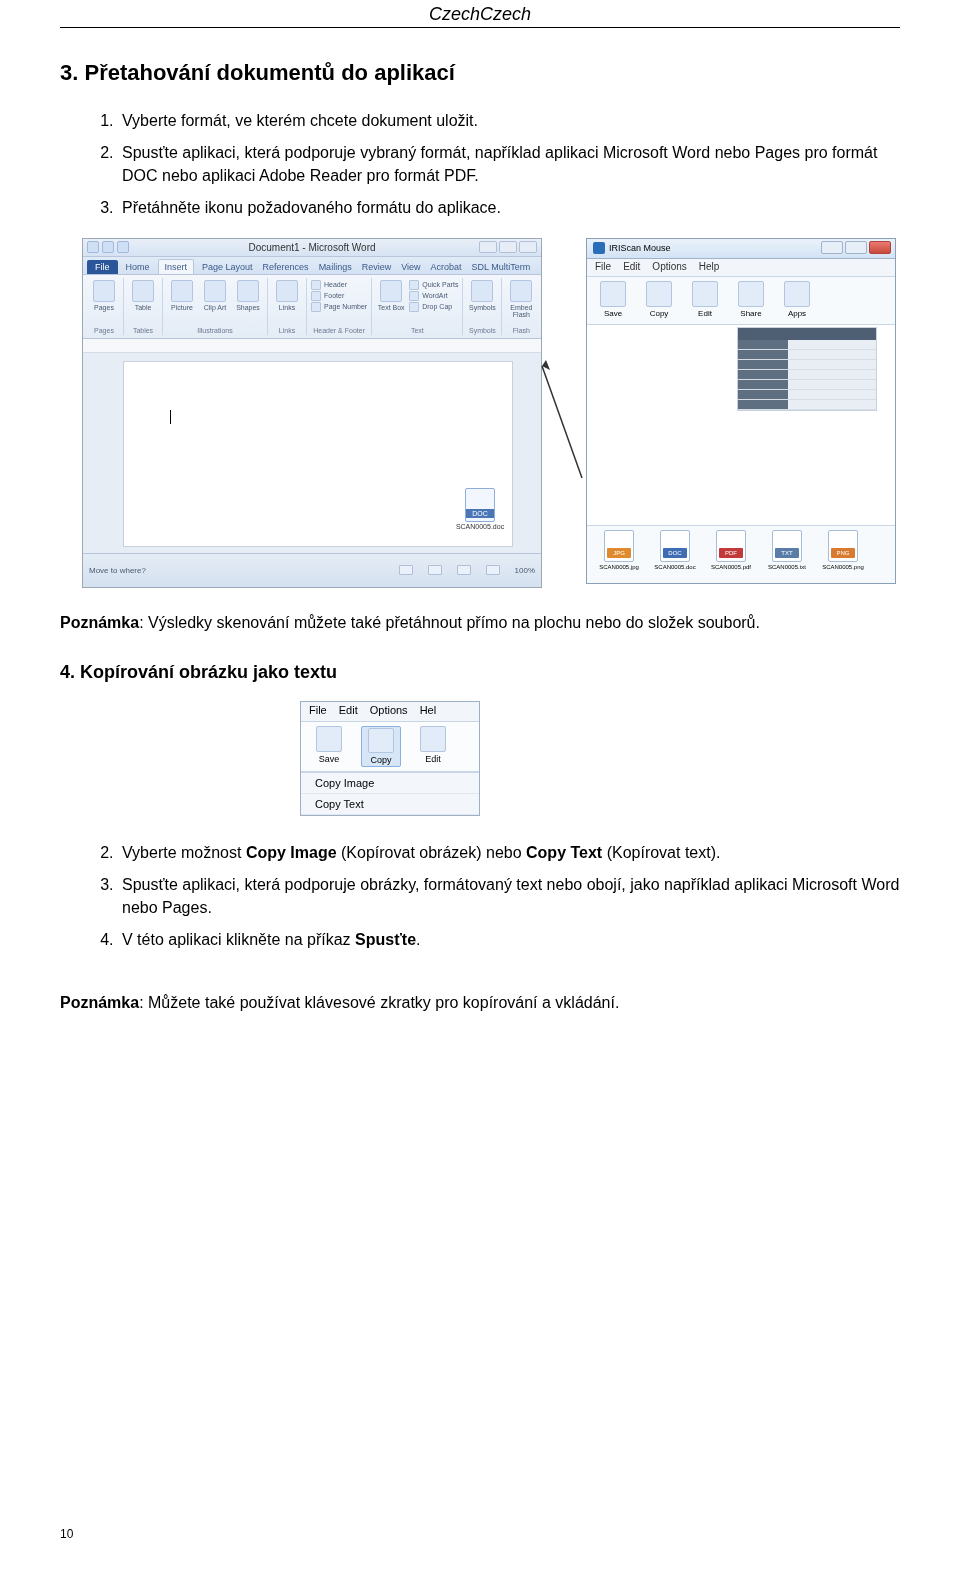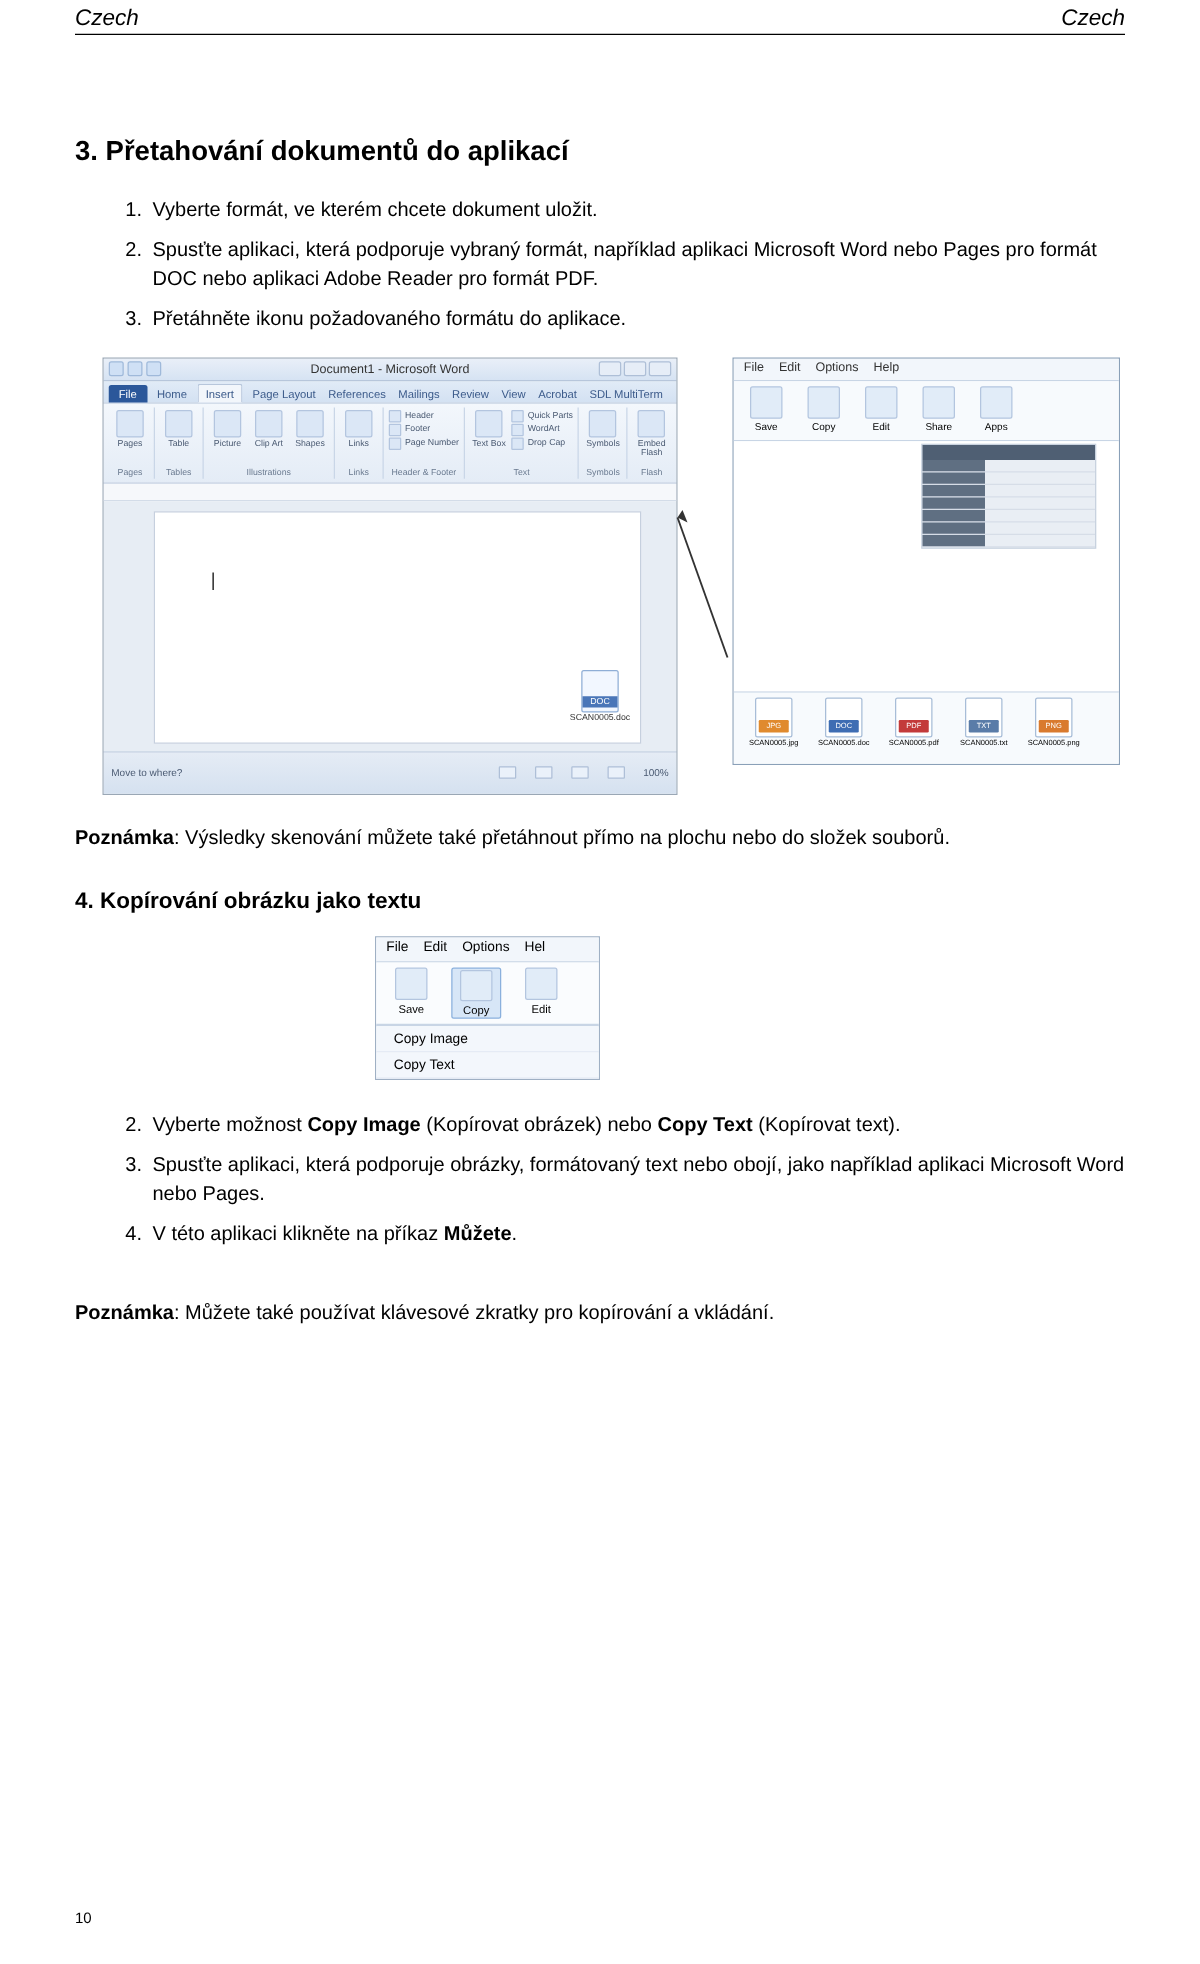--- a/index.html
+++ b/index.html
@@ -12,26 +12,26 @@
     margin: 0 auto;
     padding: 0;
   }
   .page {
     padding: 0 60px 40px 60px;
     position: relative;
     min-height: 1571px;
   }
   .header {
     display: flex;
-    justify-content: space-between;
+    justify-content: center;
     border-bottom: 1px solid #000;
     padding: 4px 0 2px 0;
     font-style: italic;
     font-size: 18px;
-    margin-bottom: 80px;
+    margin-bottom: 32px;
   }
   h2 {
     font-size: 22px;
     font-weight: bold;
     margin-bottom: 24px;
   }
   h3 {
     font-size: 18px;
     font-weight: bold;
     margin: 28px 0 18px 0;
@@ -417,20 +417,29 @@
     </div>
 
     <div class="drag-line">
       <svg viewBox="0 0 48 150">
         <line x1="44" y1="140" x2="4" y2="28" stroke="#333" stroke-width="1.5"></line>
         <polygon points="4,28 12,32 8,22" fill="#333"></polygon>
       </svg>
     </div>
 
     <div class="iris-app">
+      <div class="iris-title">
+        <span class="icon"></span>
+        <span>IRIScan Mouse</span>
+        <div class="winbtns">
+          <span></span>
+          <span></span>
+          <span class="close"></span>
+        </div>
+      </div>
       <div class="iris-menu">
         <span>File</span>
         <span>Edit</span>
         <span>Options</span>
         <span>Help</span>
       </div>
       <div class="iris-toolbar">
         <div class="iris-tool">
             <div class="ico"></div>
             <div class="lbl">Save</div>
@@ -545,21 +554,21 @@
       <div>Copy Text</div>
     </div>
   </div>
 
   <ol start="2">
     <li>
       <span>Vyberte možnost </span><span class="bold">Copy Image</span><span> (Kopírovat obrázek) nebo </span><span class="bold">Copy Text</span><span> (Kopírovat text).</span>
     </li>
     <li>Spusťte aplikaci, která podporuje obrázky, formátovaný text nebo obojí, jako například aplikaci Microsoft Word nebo Pages.</li>
     <li>
-      <span>V této aplikaci klikněte na příkaz </span><span class="bold">Můžete</span><span>.</span>
+      <span>V této aplikaci klikněte na příkaz </span><span class="bold">Spusťte</span><span>.</span>
     </li>
   </ol>
 
   <p class="note" style="margin-top:40px">
     <span class="note-label">Poznámka</span><span>: Můžete také používat klávesové zkratky pro kopírování a vkládání.</span>
   </p>
 
   <div class="page-num">10</div>
 </div>
 

